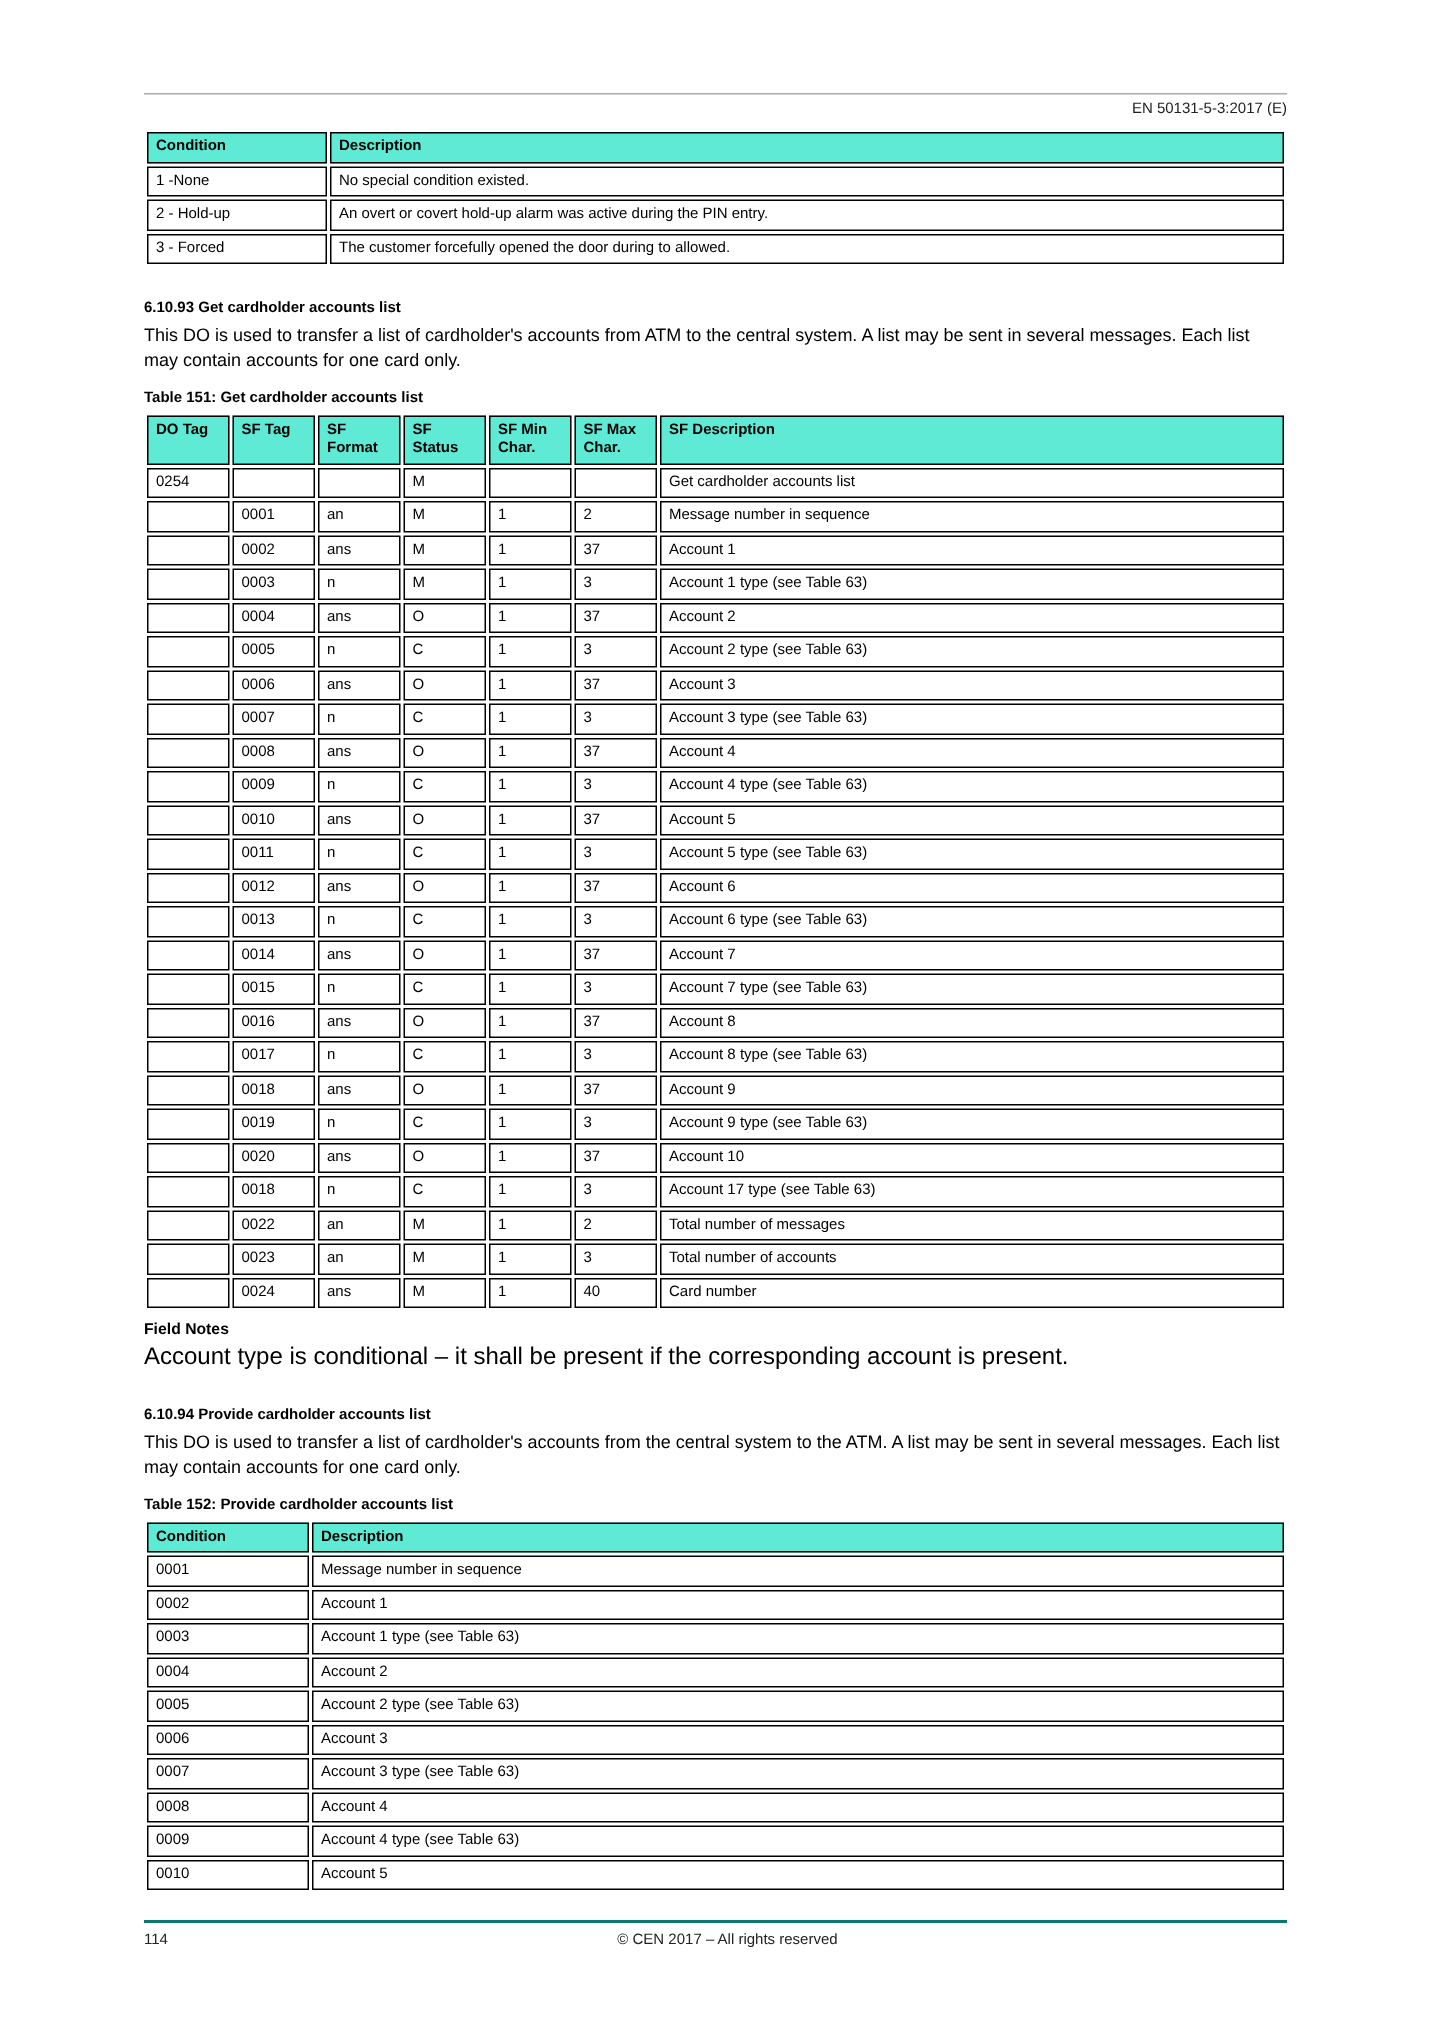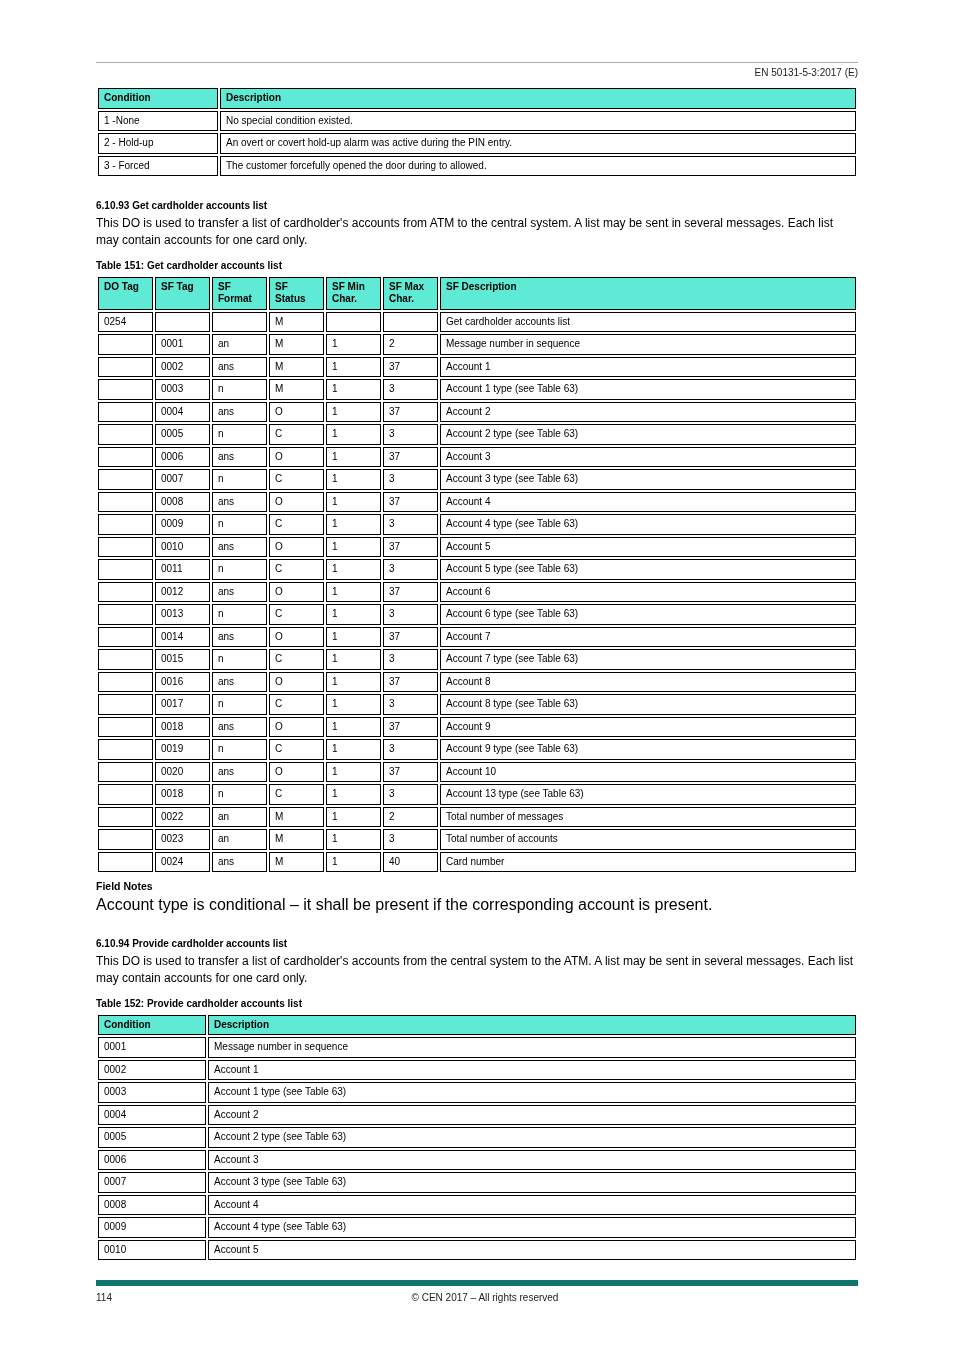--- a/index.html
+++ b/index.html
@@ -74,21 +74,21 @@
   
   .t151 col.c1,
   .t151 col.c2,
   .t151 col.c3,
   .t151 col.c4,
   .t151 col.c5,
   .t151 col.c6 { width: 55px; }
   
   .t152 col.c1 { width: 108px; }
   .footer-rule {
-    border-top: 6px solid #0f766e;
+    border-top: 2px solid #0f766e;
     margin-top: 18px;
     padding-top: 6px;
     display: flex;
     justify-content: space-between;
     font-size: 10px;
     color: #222;
   }
   .center { text-align: center; }
 </style>
 </head>
@@ -344,21 +344,21 @@
           <td>37</td>
           <td>Account 10</td>
         </tr>
         <tr>
           <td></td>
           <td>0018</td>
           <td>n</td>
           <td>C</td>
           <td>1</td>
           <td>3</td>
-          <td>Account 13 type (see Table 63)</td>
+          <td>Account 17 type (see Table 63)</td>
         </tr>
         <tr>
           <td></td>
           <td>0022</td>
           <td>an</td>
           <td>M</td>
           <td>1</td>
           <td>2</td>
           <td>Total number of messages</td>
         </tr>

